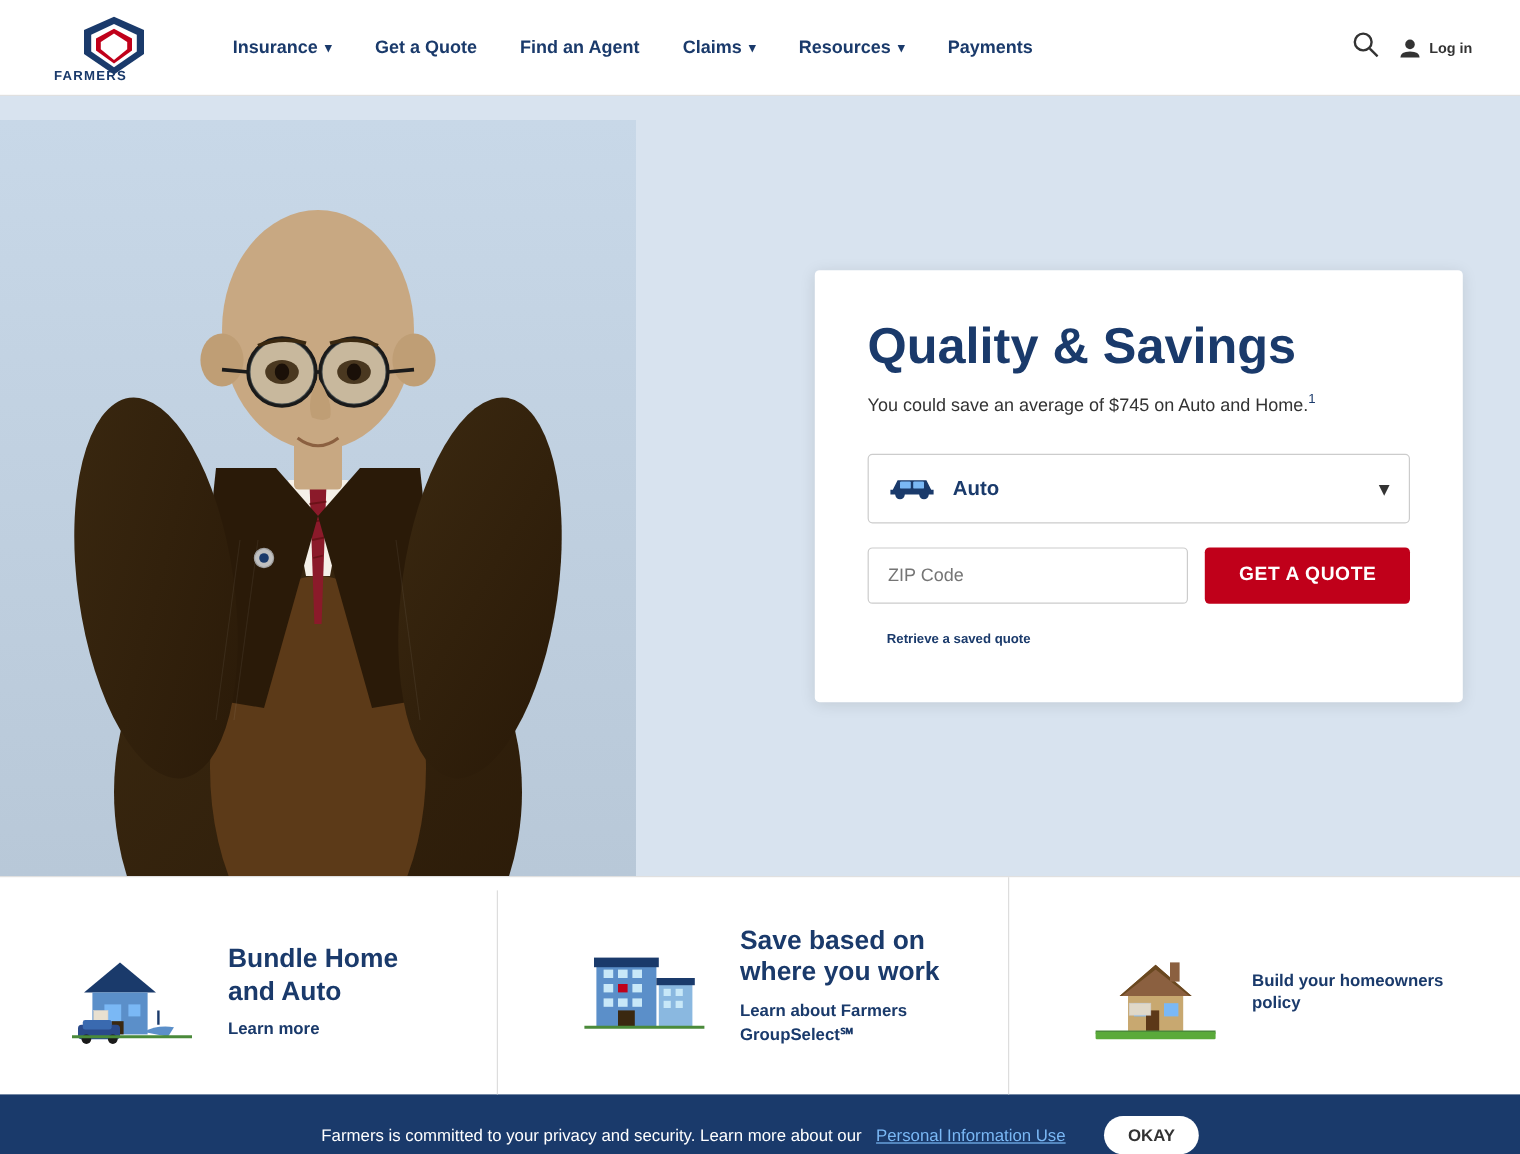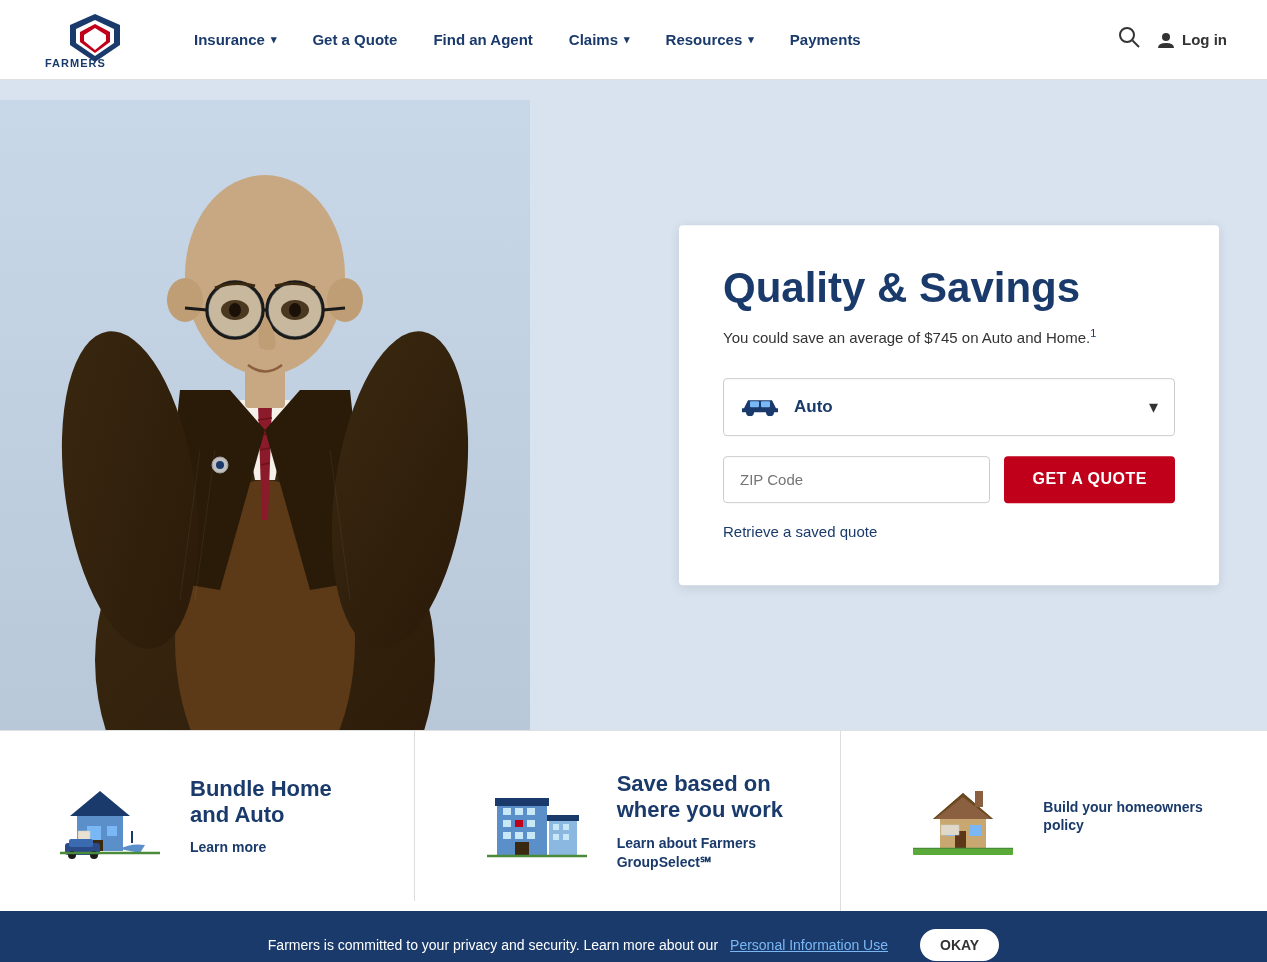--- a/index.html
+++ b/index.html
@@ -59,21 +59,21 @@
       cursor: pointer;
       font-size: 20px;
       color: #333;
     }
     .login-area {
       display: flex;
       align-items: center;
       gap: 6px;
       cursor: pointer;
       color: #333;
-      font-size: 15px;
+      font-size: 12px;
       font-weight: 600;
     }
 
     
     .hero {
       background: #d8e3ef;
       position: relative;
       height: 650px;
       overflow: hidden;
       display: flex;
@@ -167,30 +167,31 @@
       border-radius: 4px;
       padding: 14px 28px;
       font-size: 16px;
       font-weight: 700;
       letter-spacing: 0.5px;
       cursor: pointer;
       white-space: nowrap;
     }
     .retrieve-link {
       color: #1a3a6b;
-      font-size: 15px;
-      font-weight: 400;
+      font-size: 11px;
+      font-weight: 700;
       text-decoration: none;
       cursor: pointer;
+      margin-left: 16px;
     }
 
     
     .features {
       display: flex;
-      align-items: flex-start;
+      align-items: flex-end;
       padding: 0;
       background: #fff;
       border-top: 1px solid #e0e0e0;
       gap: 12px;
     }
     .feature-item {
       display: flex;
       align-items: center;
       gap: 20px;
       padding: 40px 50px;

